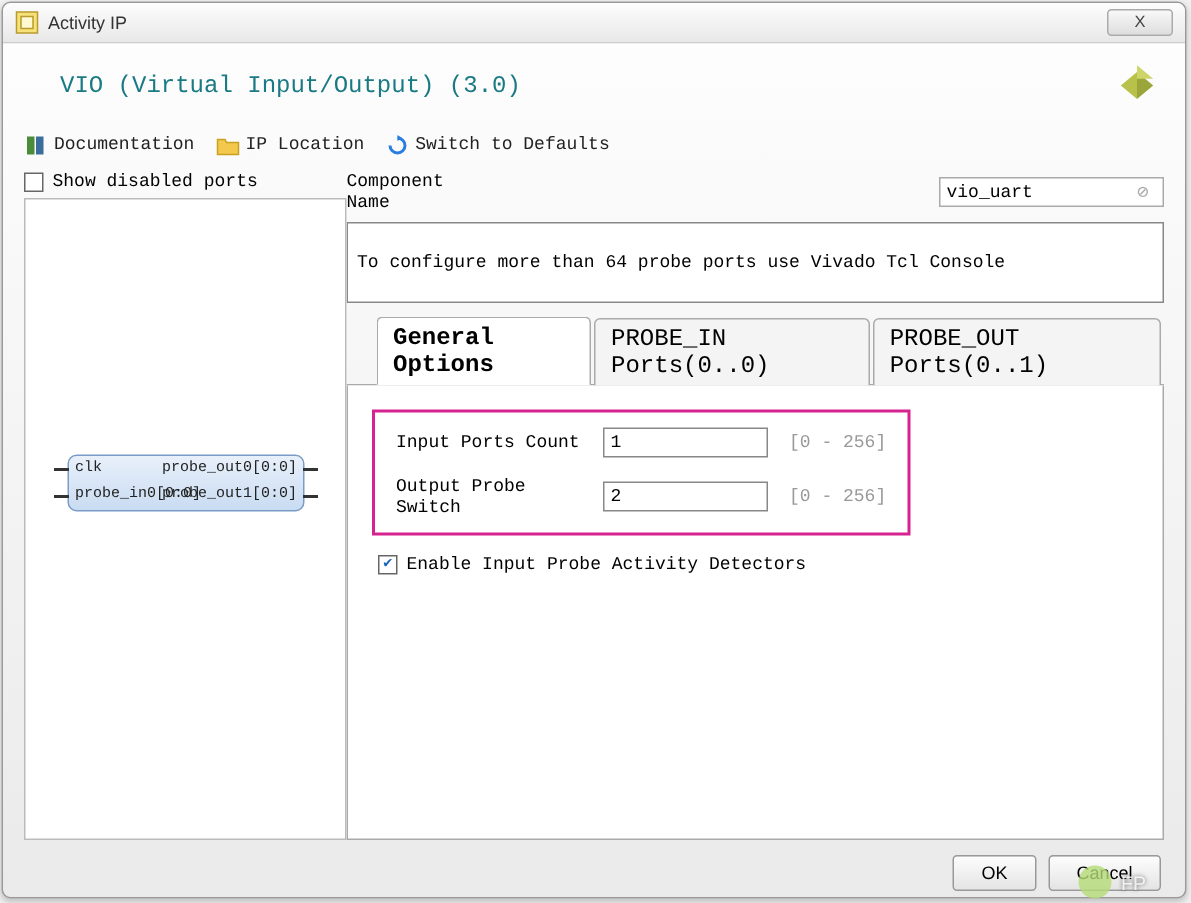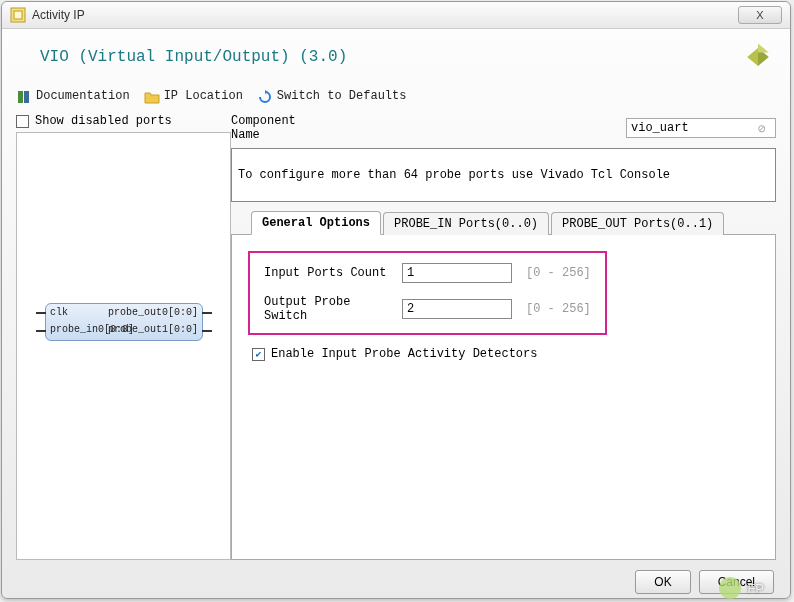--- a/index.html
+++ b/index.html
@@ -194,21 +194,21 @@
       align-items: flex-end;
       border-bottom: 1px solid #aaa;
       padding-left: 20px;
     }
     .tab {
       padding: 4px 10px;
       border: 1px solid #aaa;
       border-bottom: none;
       background: #f4f4f4;
       font-family: "Courier New", monospace;
-      font-size: 12px;
+      font-size: 16px;
       border-radius: 4px 4px 0 0;
       margin-right: 2px;
       position: relative;
       top: 1px;
       cursor: pointer;
     }
     .tab.active {
       background: #fff;
       font-weight: bold;
       border-bottom: 1px solid #fff;

